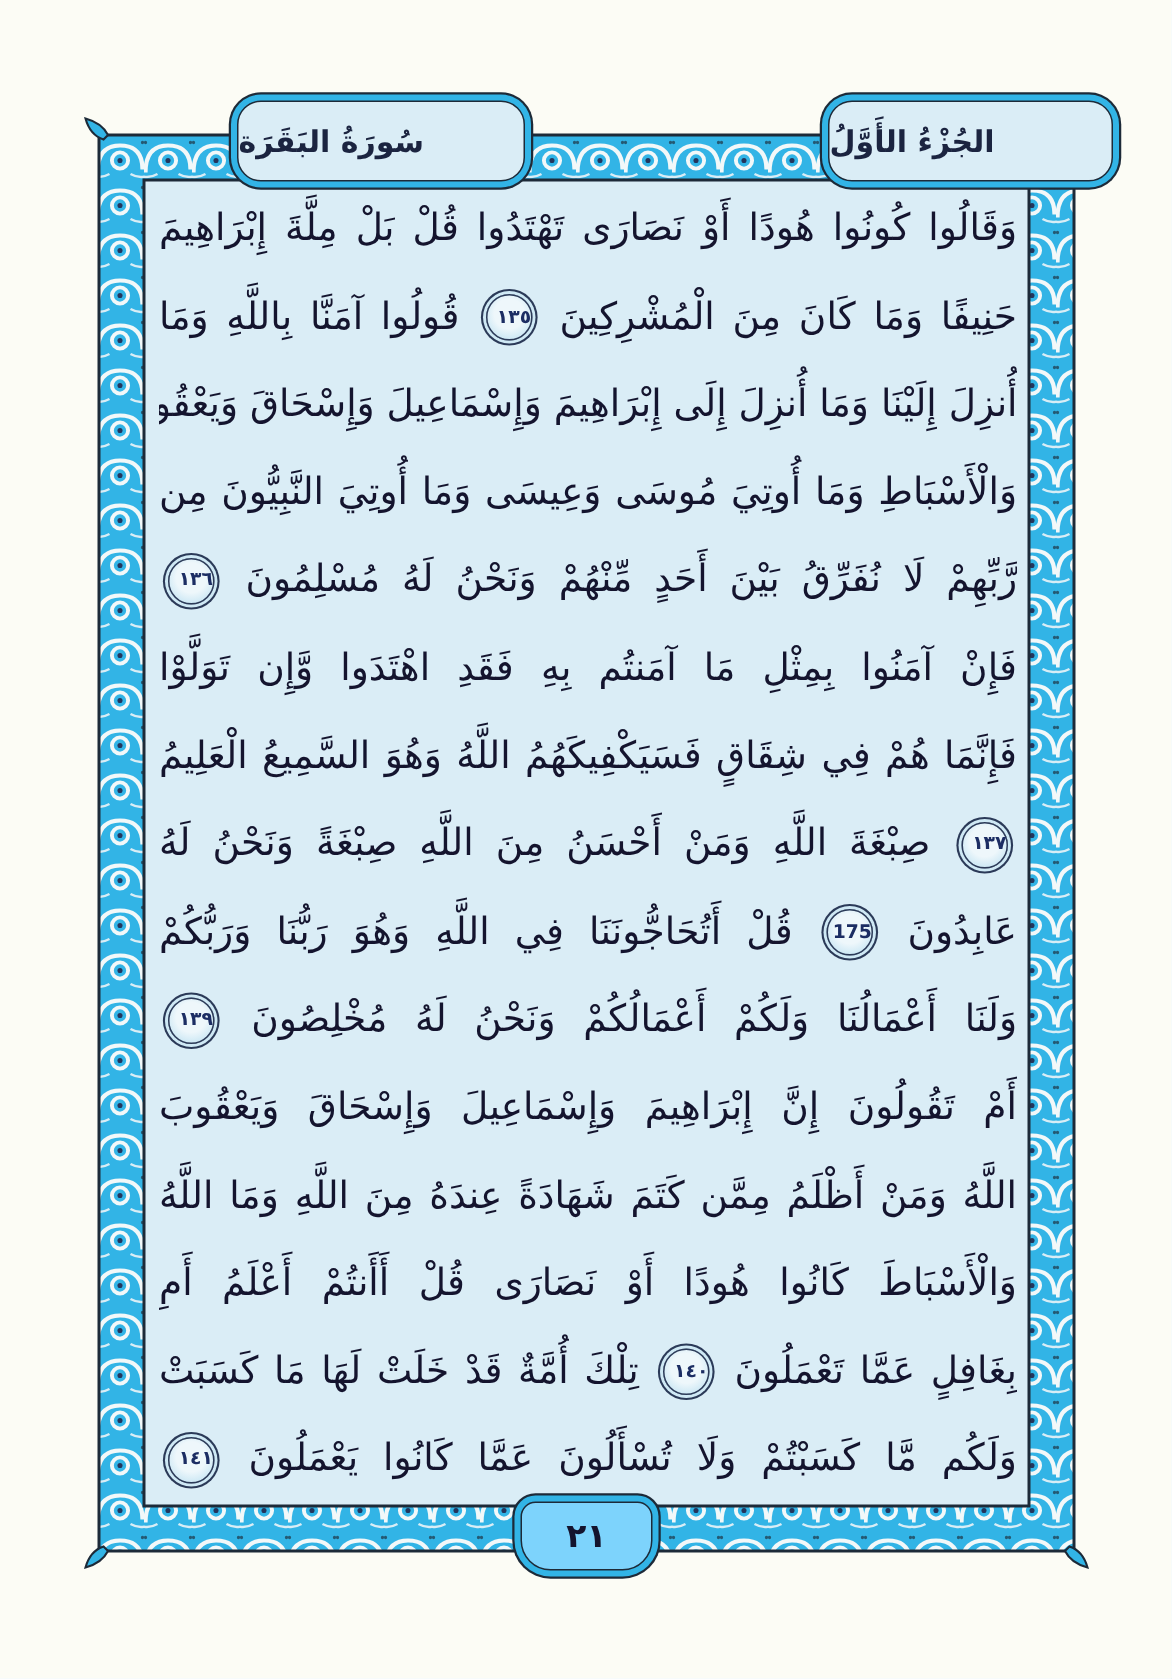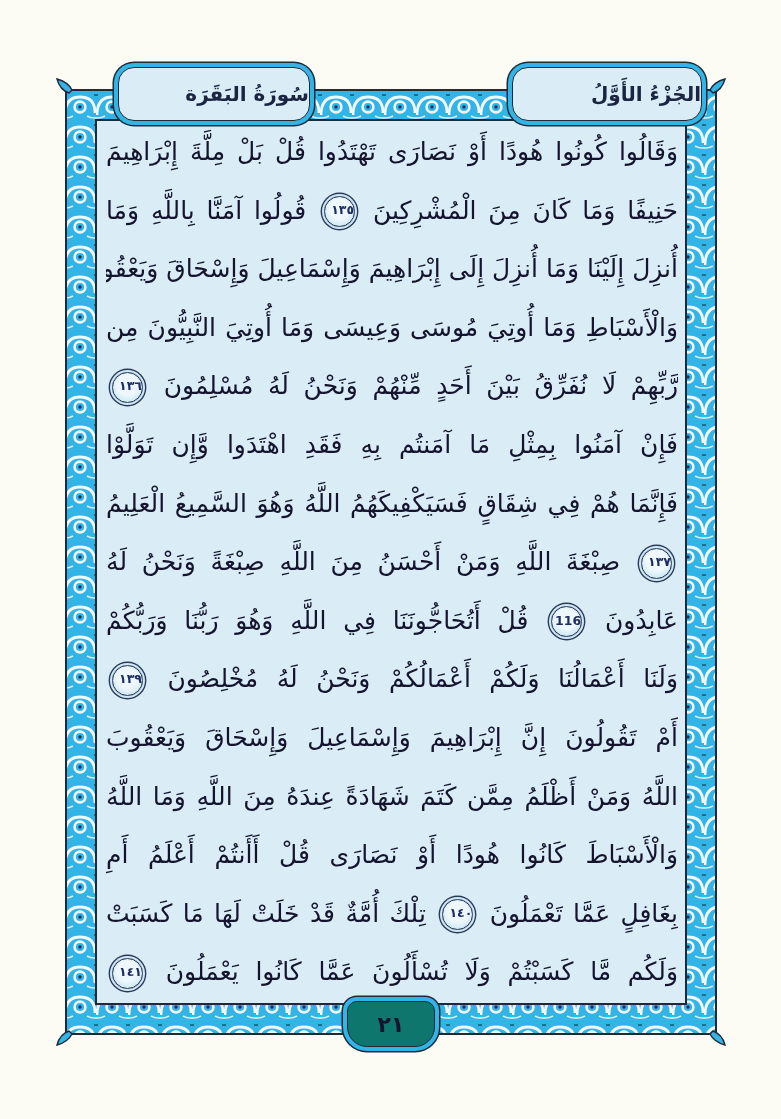--- a/index.html
+++ b/index.html
@@ -5,27 +5,28 @@
 <style>
   html,body{margin:0;padding:0;background:#ffffff;}
   .page{
     position:relative; width:781px; height:1119px;
     background:#fcfcf5; overflow:hidden;
     font-family:"DejaVu Sans", sans-serif;
   }
   .frame-svg{position:absolute; left:0; top:0; z-index:1;}
   .tab{
     position:absolute; z-index:3;
-    display:flex; align-items:center; justify-content:flex-start;
+    display:flex; align-items:center; justify-content:flex-end;
     background:#daedf6;
     border:1.5px solid #1d2a38;
     border-radius:16px;
     box-shadow:0 0 0 4px #32b4e6, 0 0 0 5.5px #1d2a38;
     color:#1b2440; font-size:20px; font-weight:700;
     letter-spacing:0.5px;
+    margin-left:40px;
   }
   .tab-surah{left:118px; top:67px; width:190px; height:52px;}
   .tab-juz{left:512px; top:67px; width:188px; height:52px;}
   .content{
     position:absolute; z-index:2;
     left:98px; top:123px; width:588px; height:880px;
     background:transparent;
     box-sizing:border-box; padding:0 8px;
   }
   .verse-line{
@@ -46,21 +47,21 @@
   }
   .aya-num{
     font-size:12.5px; font-weight:700; color:#1c2d63; line-height:1;
     transform:translateY(-1px);
   }
   .cartouche{
     position:absolute; z-index:3;
     left:391px; top:1001px; transform:translateX(-50%);
     width:86px; height:44px;
     display:flex; align-items:center; justify-content:center;
-    background:#0f766e;
+    background:#7dd3fc;
     border:1.5px solid #1d2a38;
     border-radius:10px 10px 20px 20px;
     box-shadow:0 0 0 4px #32b4e6, 0 0 0 5.5px #1d2a38;
     color:#14142e; font-size:22px; font-weight:700;
   }
 </style>
 </head>
 <body>
 
 <div class="page">
@@ -106,21 +107,21 @@
       <div class="verse-line"><span>وَالْأَسْبَاطِ وَمَا أُوتِيَ مُوسَى وَعِيسَى وَمَا أُوتِيَ النَّبِيُّونَ مِن</span></div>
       <div class="verse-line"><span>رَّبِّهِمْ لَا نُفَرِّقُ بَيْنَ أَحَدٍ مِّنْهُمْ وَنَحْنُ لَهُ مُسْلِمُونَ</span> <span class="aya">
           <span class="aya-num">١٣٦</span>
         </span></div>
       <div class="verse-line"><span>فَإِنْ آمَنُوا بِمِثْلِ مَا آمَنتُم بِهِ فَقَدِ اهْتَدَوا وَّإِن تَوَلَّوْا</span></div>
       <div class="verse-line"><span>فَإِنَّمَا هُمْ فِي شِقَاقٍ فَسَيَكْفِيكَهُمُ اللَّهُ وَهُوَ السَّمِيعُ الْعَلِيمُ</span></div>
       <div class="verse-line"><span class="aya">
           <span class="aya-num">١٣٧</span>
         </span> <span>صِبْغَةَ اللَّهِ وَمَنْ أَحْسَنُ مِنَ اللَّهِ صِبْغَةً وَنَحْنُ لَهُ</span></div>
       <div class="verse-line"><span>عَابِدُونَ</span> <span class="aya">
-          <span class="aya-num">116</span>
+          <span class="aya-num">175</span>
         </span> <span>قُلْ أَتُحَاجُّونَنَا فِي اللَّهِ وَهُوَ رَبُّنَا وَرَبُّكُمْ</span></div>
       <div class="verse-line"><span>وَلَنَا أَعْمَالُنَا وَلَكُمْ أَعْمَالُكُمْ وَنَحْنُ لَهُ مُخْلِصُونَ</span> <span class="aya">
           <span class="aya-num">١٣٩</span>
         </span></div>
       <div class="verse-line"><span>أَمْ تَقُولُونَ إِنَّ إِبْرَاهِيمَ وَإِسْمَاعِيلَ وَإِسْحَاقَ وَيَعْقُوبَ</span></div>
       <div class="verse-line"><span>اللَّهُ وَمَنْ أَظْلَمُ مِمَّن كَتَمَ شَهَادَةً عِندَهُ مِنَ اللَّهِ وَمَا اللَّهُ</span></div>
       <div class="verse-line"><span>وَالْأَسْبَاطَ كَانُوا هُودًا أَوْ نَصَارَى قُلْ أَأَنتُمْ أَعْلَمُ أَمِ</span></div>
       <div class="verse-line"><span>بِغَافِلٍ عَمَّا تَعْمَلُونَ</span> <span class="aya">
           <span class="aya-num">١٤٠</span>
         </span> <span>تِلْكَ أُمَّةٌ قَدْ خَلَتْ لَهَا مَا كَسَبَتْ</span></div>

